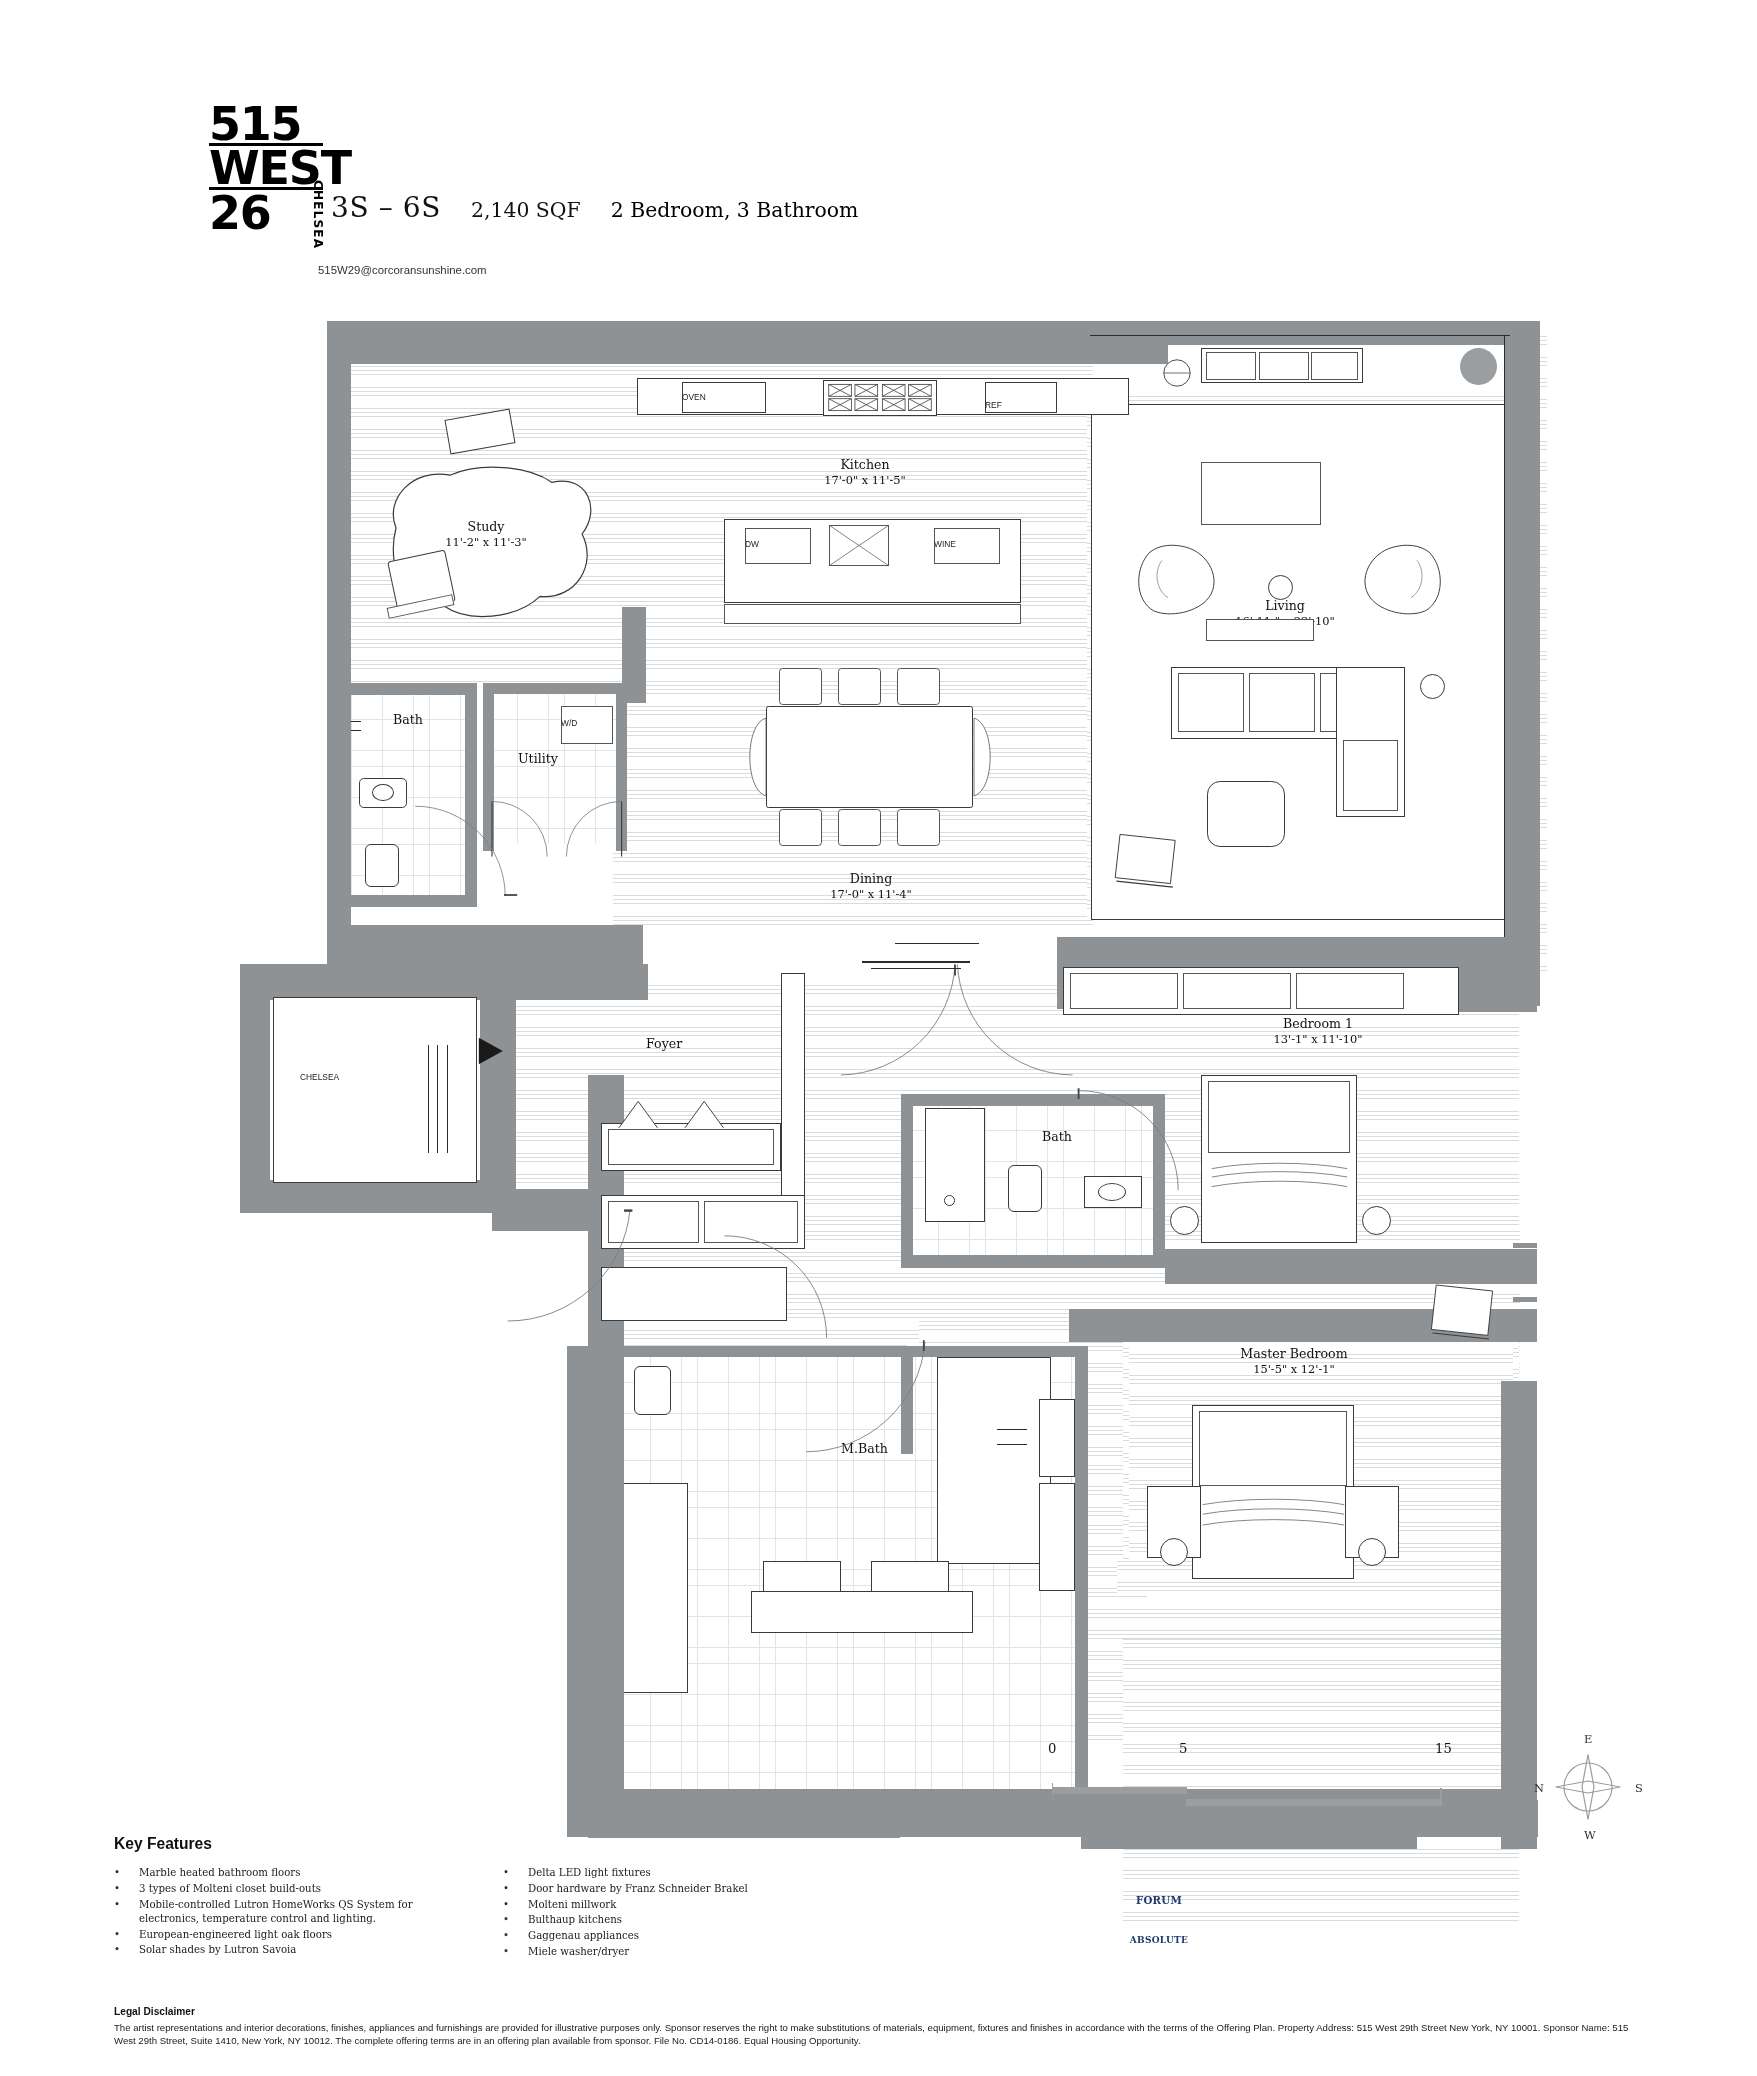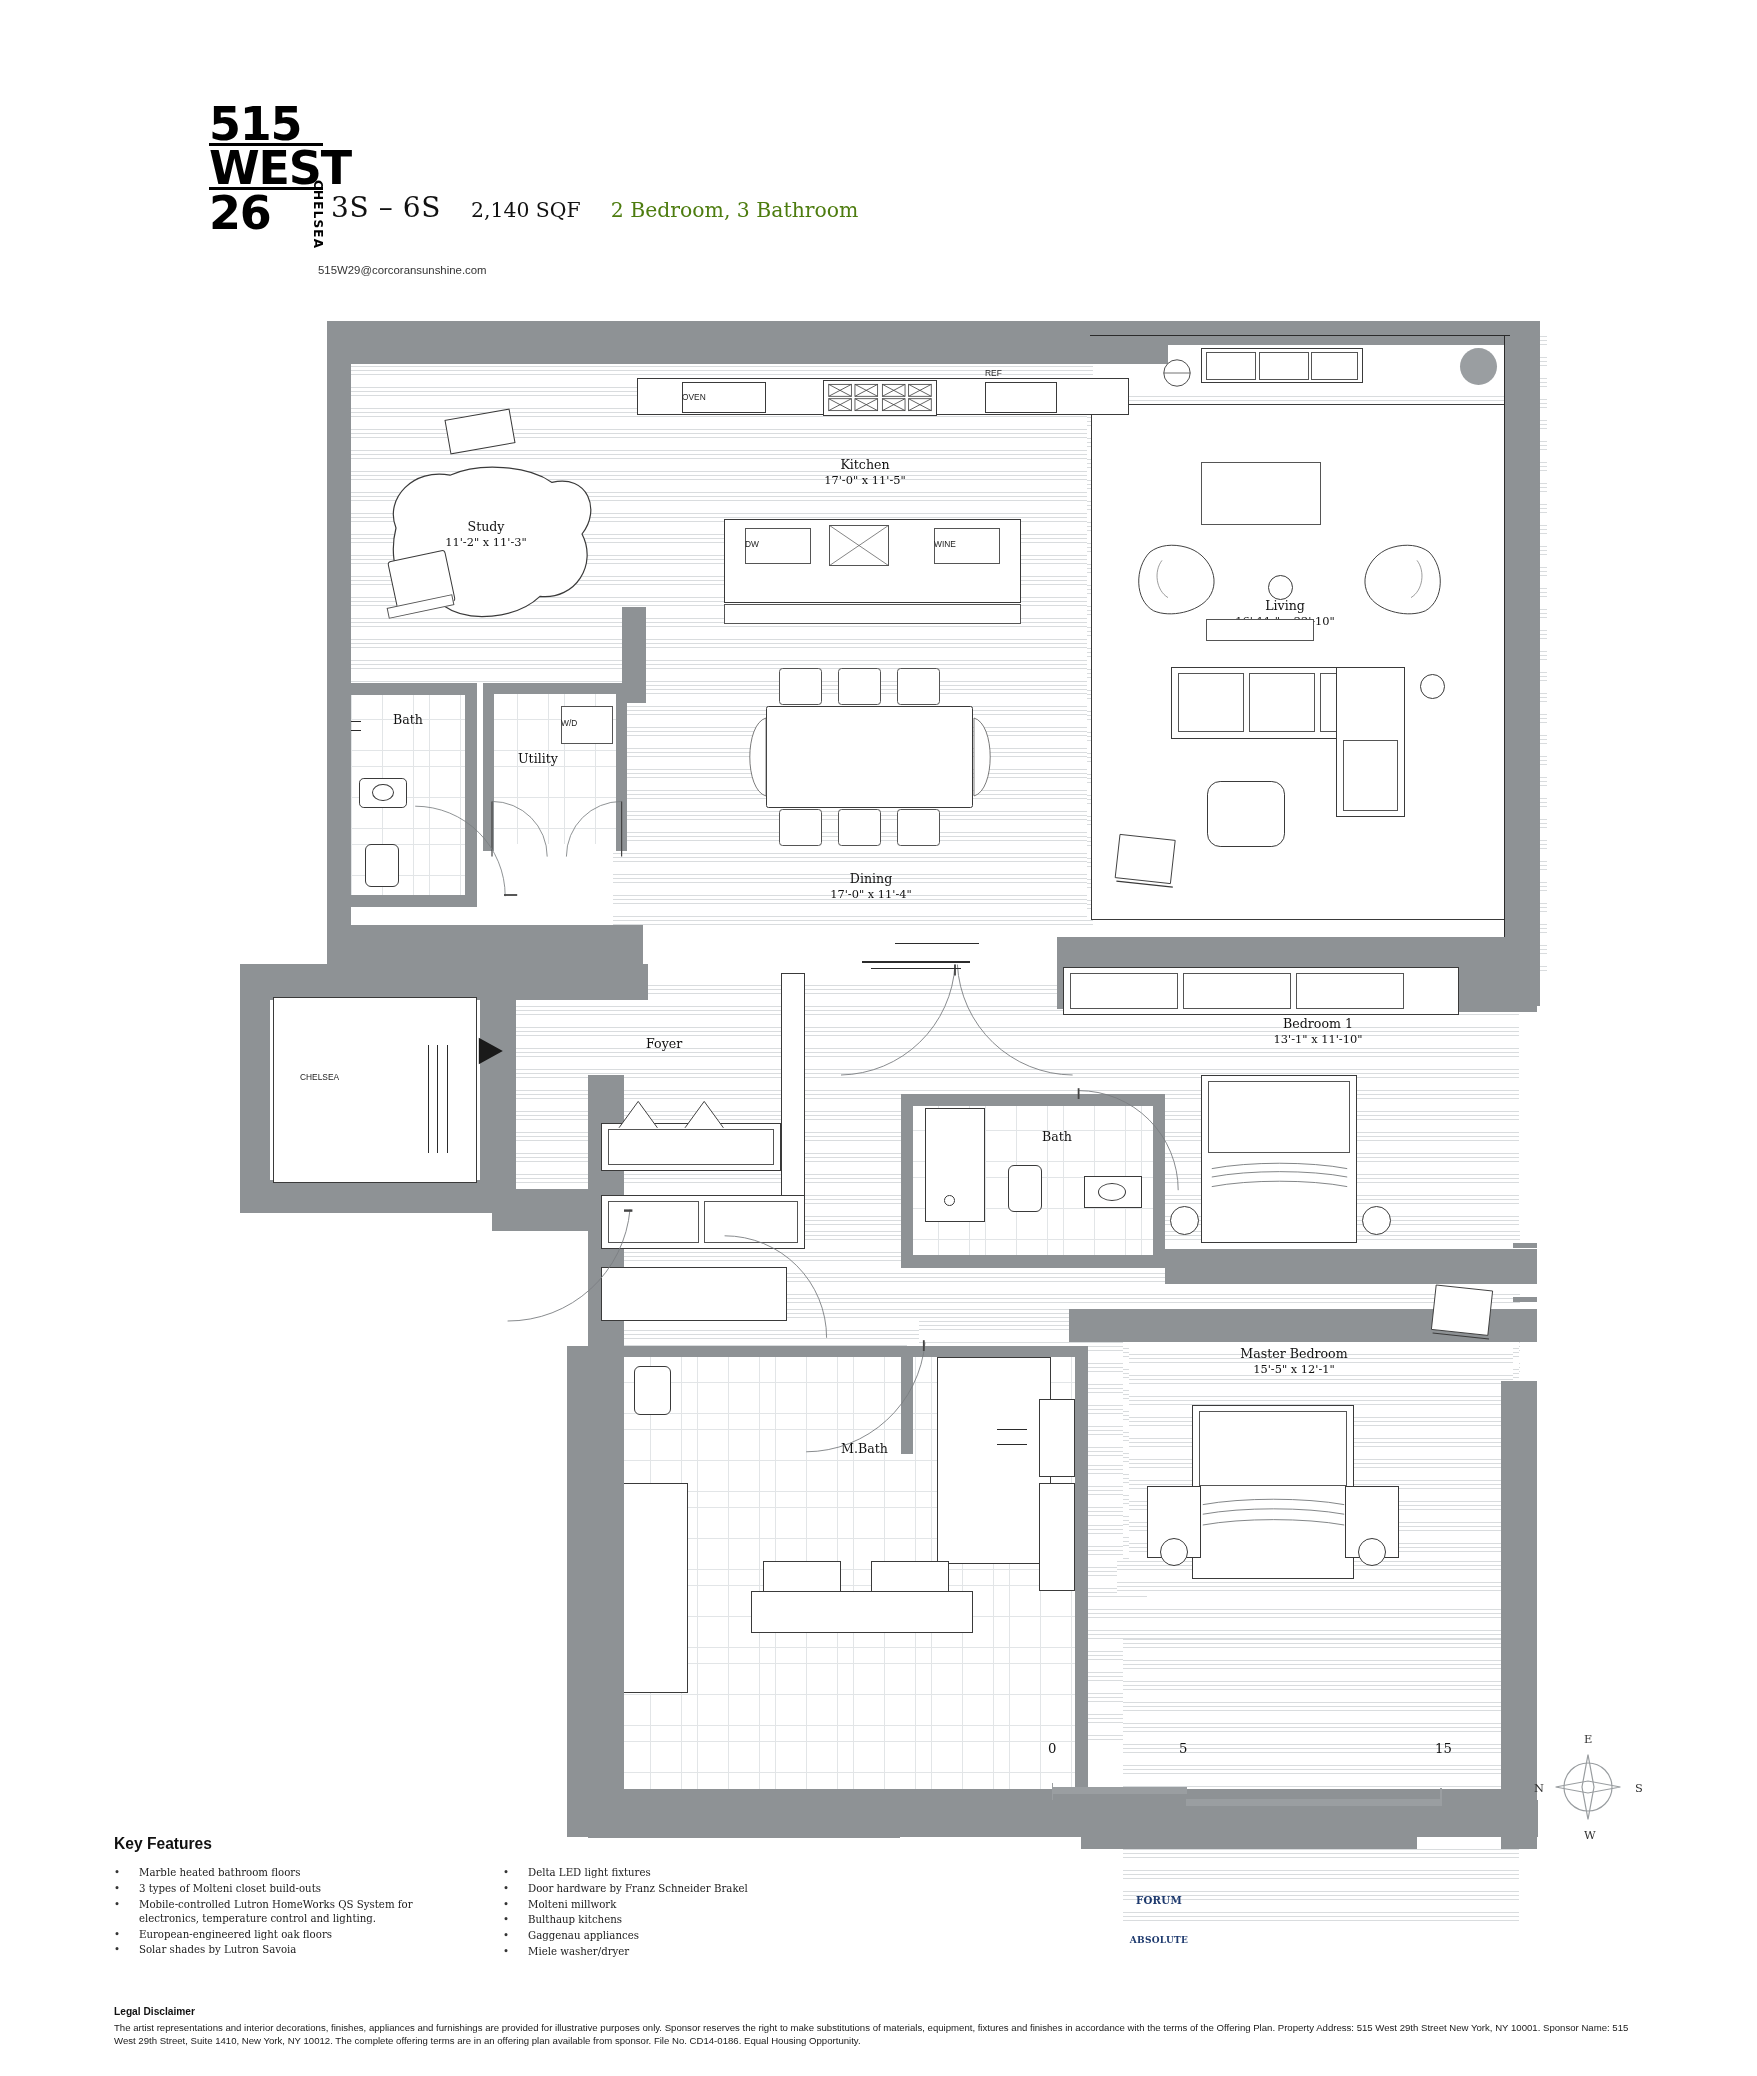--- a/index.html
+++ b/index.html
@@ -75,21 +75,21 @@
   }
   #sqf-label {
     font-size: 20.4px;
     font-family: "DejaVu Serif", serif;
     color: #111;
     margin-right: 30px;
   }
   #beds-label {
     font-size: 20.4px;
     font-family: "DejaVu Serif", serif;
-    color: #4d7c0f;
+    color: #000000;
   }
   #email-label {
     position: absolute;
     left: 318px;
     top: 264px;
     font-size: 11.4px;
     color: #333;
     font-family: "Liberation Sans", sans-serif;
   }
 
@@ -360,21 +360,21 @@
         <line x1="42" y1="28" x2="4" y2="48"></line>
       <line x1="48" y1="28" x2="86" y2="48"></line>
         <line x1="86" y1="28" x2="48" y2="48"></line>
       <line x1="94" y1="28" x2="132" y2="48"></line>
         <line x1="132" y1="28" x2="94" y2="48"></line>
       <line x1="138" y1="28" x2="176" y2="48"></line>
         <line x1="176" y1="28" x2="138" y2="48"></line>
     </g>
   </svg>
   <div class="box" style="left:985px; top:382px; width:72px; height:31px;"></div>
-  <div class="small-cap" style="left:985px; top:368px; width:72px;">REF</div>
+  <div class="small-cap" style="left:985px; top:400px; width:72px;">REF</div>
 
   <div class="rlabel" style="left:733px; top:456px; width:264px;">
     <span class="rname">Kitchen</span>
     <span class="rdim">17'-0" x 11'-5"</span>
   </div>
 
   <div class="box" style="left:724px; top:519px; width:297px; height:84px;"></div>
   <div class="box-thin" style="left:745px; top:528px; width:66px; height:36px;"></div>
   <div class="small-cap" style="left:745px; top:539px; width:66px;">DW</div>
   <div class="box-thin" style="left:829px; top:525px; width:60px; height:41px;"></div>

